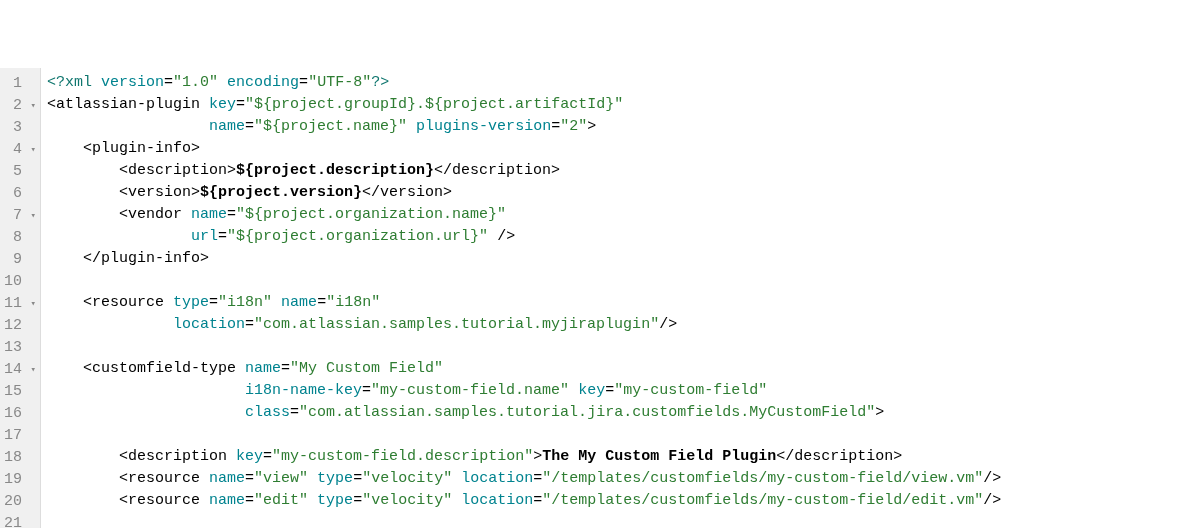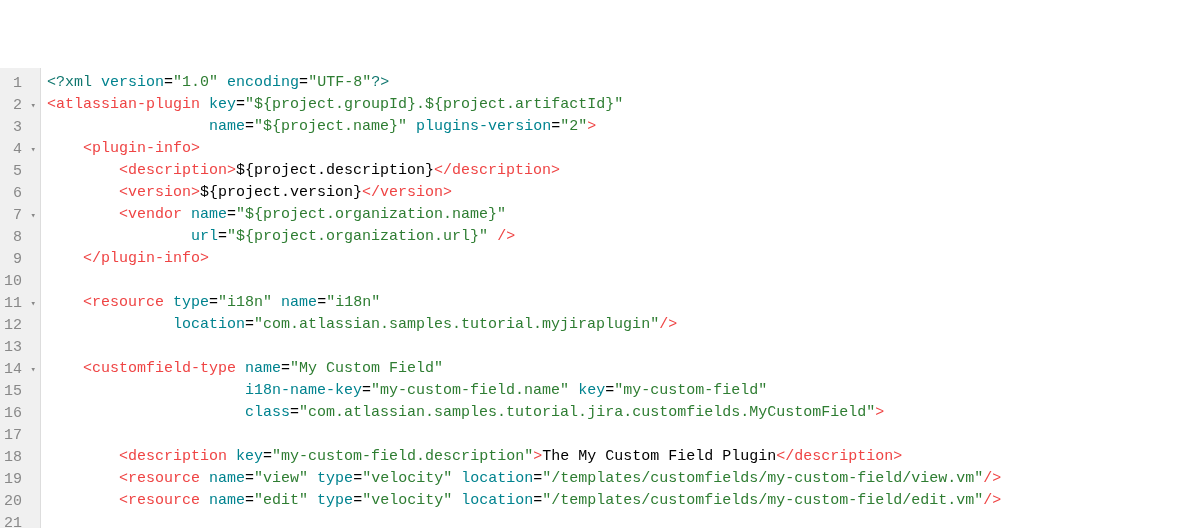--- a/index.html
+++ b/index.html
@@ -41,24 +41,24 @@
     padding-left: 2px;
   }
   .code {
     padding: 4px 6px;
   }
   .code .line {
     height: 22px;
     line-height: 22px;
   }
   .pi  { color: #0f766e; }    
-  .tag { color: #ef4444; }    
+  .tag { color: #000000; }    
   .att { color: #00838f; font-family: Liberation Mono, monospace; }    
   .val { color: #2e7d32; }    
-  .txt { color: #000; }
+  .txt { color: #000; font-weight: bold; }
 </style>
 </head>
 <body>
 
 
 
 <div class="editor">
   <div class="gutter" id="gutter"><div class="ln"><span class="num">1</span><span class="fold"></span></div><div class="ln"><span class="num">2</span><span class="fold">▾</span></div><div class="ln"><span class="num">3</span><span class="fold"></span></div><div class="ln"><span class="num">4</span><span class="fold">▾</span></div><div class="ln"><span class="num">5</span><span class="fold"></span></div><div class="ln"><span class="num">6</span><span class="fold"></span></div><div class="ln"><span class="num">7</span><span class="fold">▾</span></div><div class="ln"><span class="num">8</span><span class="fold"></span></div><div class="ln"><span class="num">9</span><span class="fold"></span></div><div class="ln"><span class="num">10</span><span class="fold"></span></div><div class="ln"><span class="num">11</span><span class="fold">▾</span></div><div class="ln"><span class="num">12</span><span class="fold"></span></div><div class="ln"><span class="num">13</span><span class="fold"></span></div><div class="ln"><span class="num">14</span><span class="fold">▾</span></div><div class="ln"><span class="num">15</span><span class="fold"></span></div><div class="ln"><span class="num">16</span><span class="fold"></span></div><div class="ln"><span class="num">17</span><span class="fold"></span></div><div class="ln"><span class="num">18</span><span class="fold"></span></div><div class="ln"><span class="num">19</span><span class="fold"></span></div><div class="ln"><span class="num">20</span><span class="fold"></span></div><div class="ln"><span class="num">21</span><span class="fold"></span></div></div>
   <div class="code" id="code"><div class="line"><span class="pi">&lt;?xml</span> <span class="att">version</span>=<span class="val">"1.0"</span> <span class="att">encoding</span>=<span class="val">"UTF-8"</span><span class="pi">?&gt;</span></div><div class="line"><span class="tag">&lt;atlassian-plugin</span> <span class="att">key</span>=<span class="val">"${project.groupId}.${project.artifactId}"</span></div><div class="line">                  <span class="att">name</span>=<span class="val">"${project.name}"</span> <span class="att">plugins-version</span>=<span class="val">"2"</span><span class="tag">&gt;</span></div><div class="line">    <span class="tag">&lt;plugin-info&gt;</span></div><div class="line">        <span class="tag">&lt;description&gt;</span><span class="txt">${project.description}</span><span class="tag">&lt;/description&gt;</span></div><div class="line">        <span class="tag">&lt;version&gt;</span><span class="txt">${project.version}</span><span class="tag">&lt;/version&gt;</span></div><div class="line">        <span class="tag">&lt;vendor</span> <span class="att">name</span>=<span class="val">"${project.organization.name}"</span></div><div class="line">                <span class="att">url</span>=<span class="val">"${project.organization.url}"</span> <span class="tag">/&gt;</span></div><div class="line">    <span class="tag">&lt;/plugin-info&gt;</span></div><div class="line"></div><div class="line">    <span class="tag">&lt;resource</span> <span class="att">type</span>=<span class="val">"i18n"</span> <span class="att">name</span>=<span class="val">"i18n"</span></div><div class="line">              <span class="att">location</span>=<span class="val">"com.atlassian.samples.tutorial.myjiraplugin"</span><span class="tag">/&gt;</span></div><div class="line"></div><div class="line">    <span class="tag">&lt;customfield-type</span> <span class="att">name</span>=<span class="val">"My Custom Field"</span></div><div class="line">                      <span class="att">i18n-name-key</span>=<span class="val">"my-custom-field.name"</span> <span class="att">key</span>=<span class="val">"my-custom-field"</span></div><div class="line">                      <span class="att">class</span>=<span class="val">"com.atlassian.samples.tutorial.jira.customfields.MyCustomField"</span><span class="tag">&gt;</span></div><div class="line"></div><div class="line">        <span class="tag">&lt;description</span> <span class="att">key</span>=<span class="val">"my-custom-field.description"</span><span class="tag">&gt;</span><span class="txt">The My Custom Field Plugin</span><span class="tag">&lt;/description&gt;</span></div><div class="line">        <span class="tag">&lt;resource</span> <span class="att">name</span>=<span class="val">"view"</span> <span class="att">type</span>=<span class="val">"velocity"</span> <span class="att">location</span>=<span class="val">"/templates/customfields/my-custom-field/view.vm"</span><span class="tag">/&gt;</span></div><div class="line">        <span class="tag">&lt;resource</span> <span class="att">name</span>=<span class="val">"edit"</span> <span class="att">type</span>=<span class="val">"velocity"</span> <span class="att">location</span>=<span class="val">"/templates/customfields/my-custom-field/edit.vm"</span><span class="tag">/&gt;</span></div><div class="line"></div></div>
 </div>

